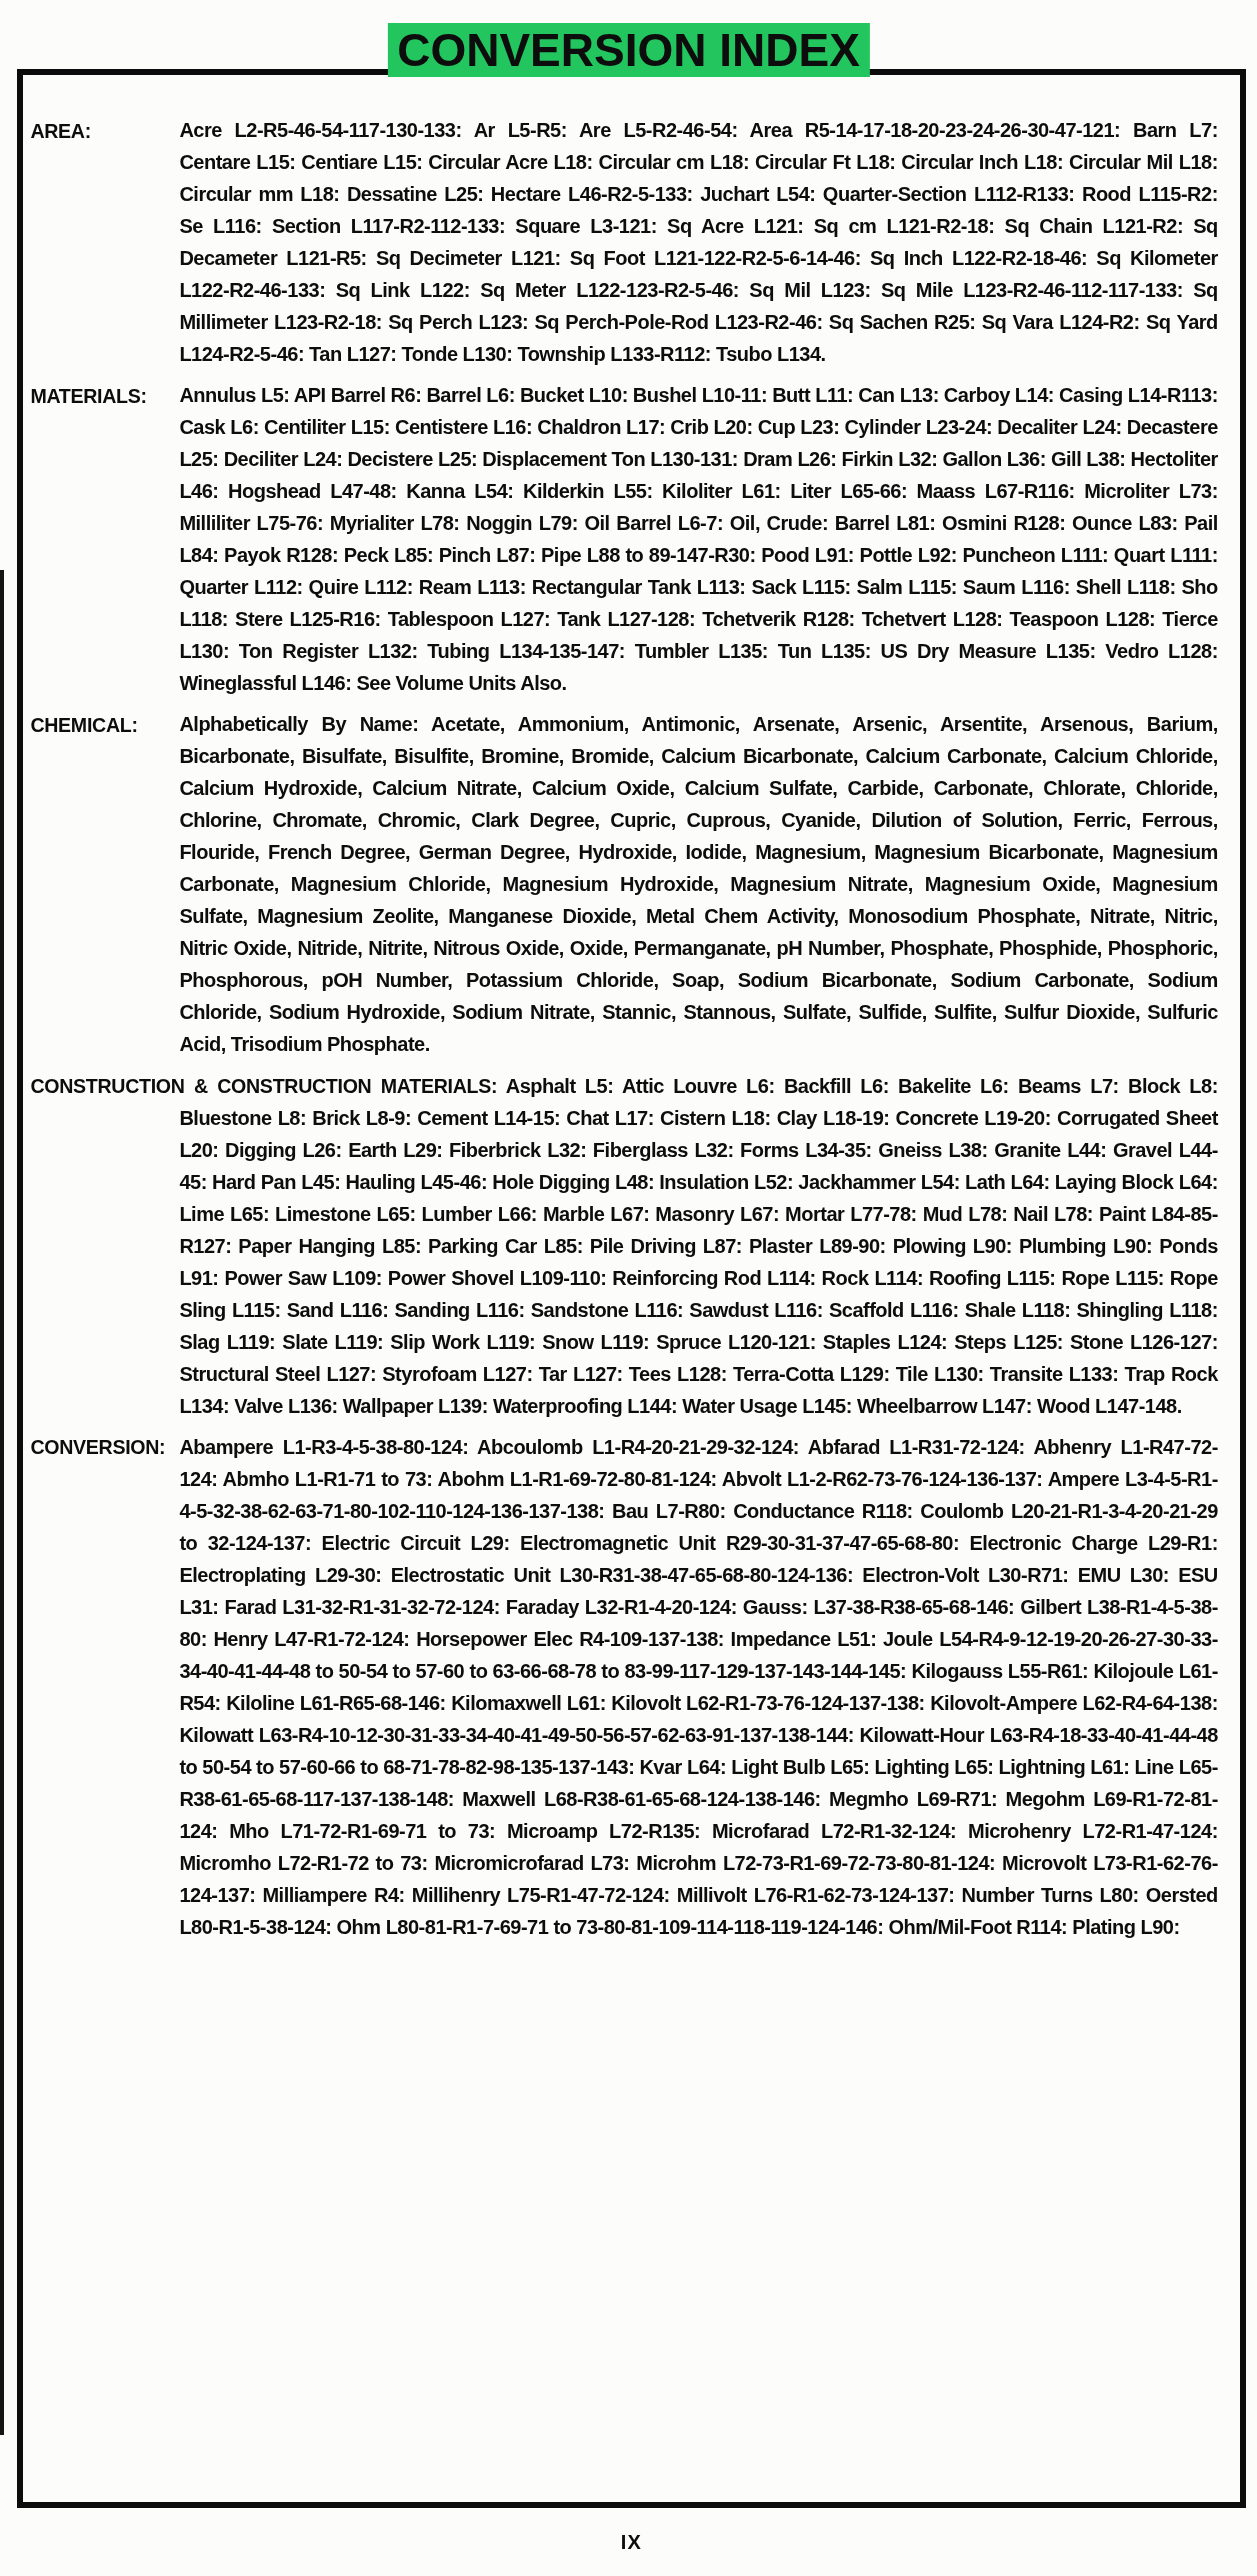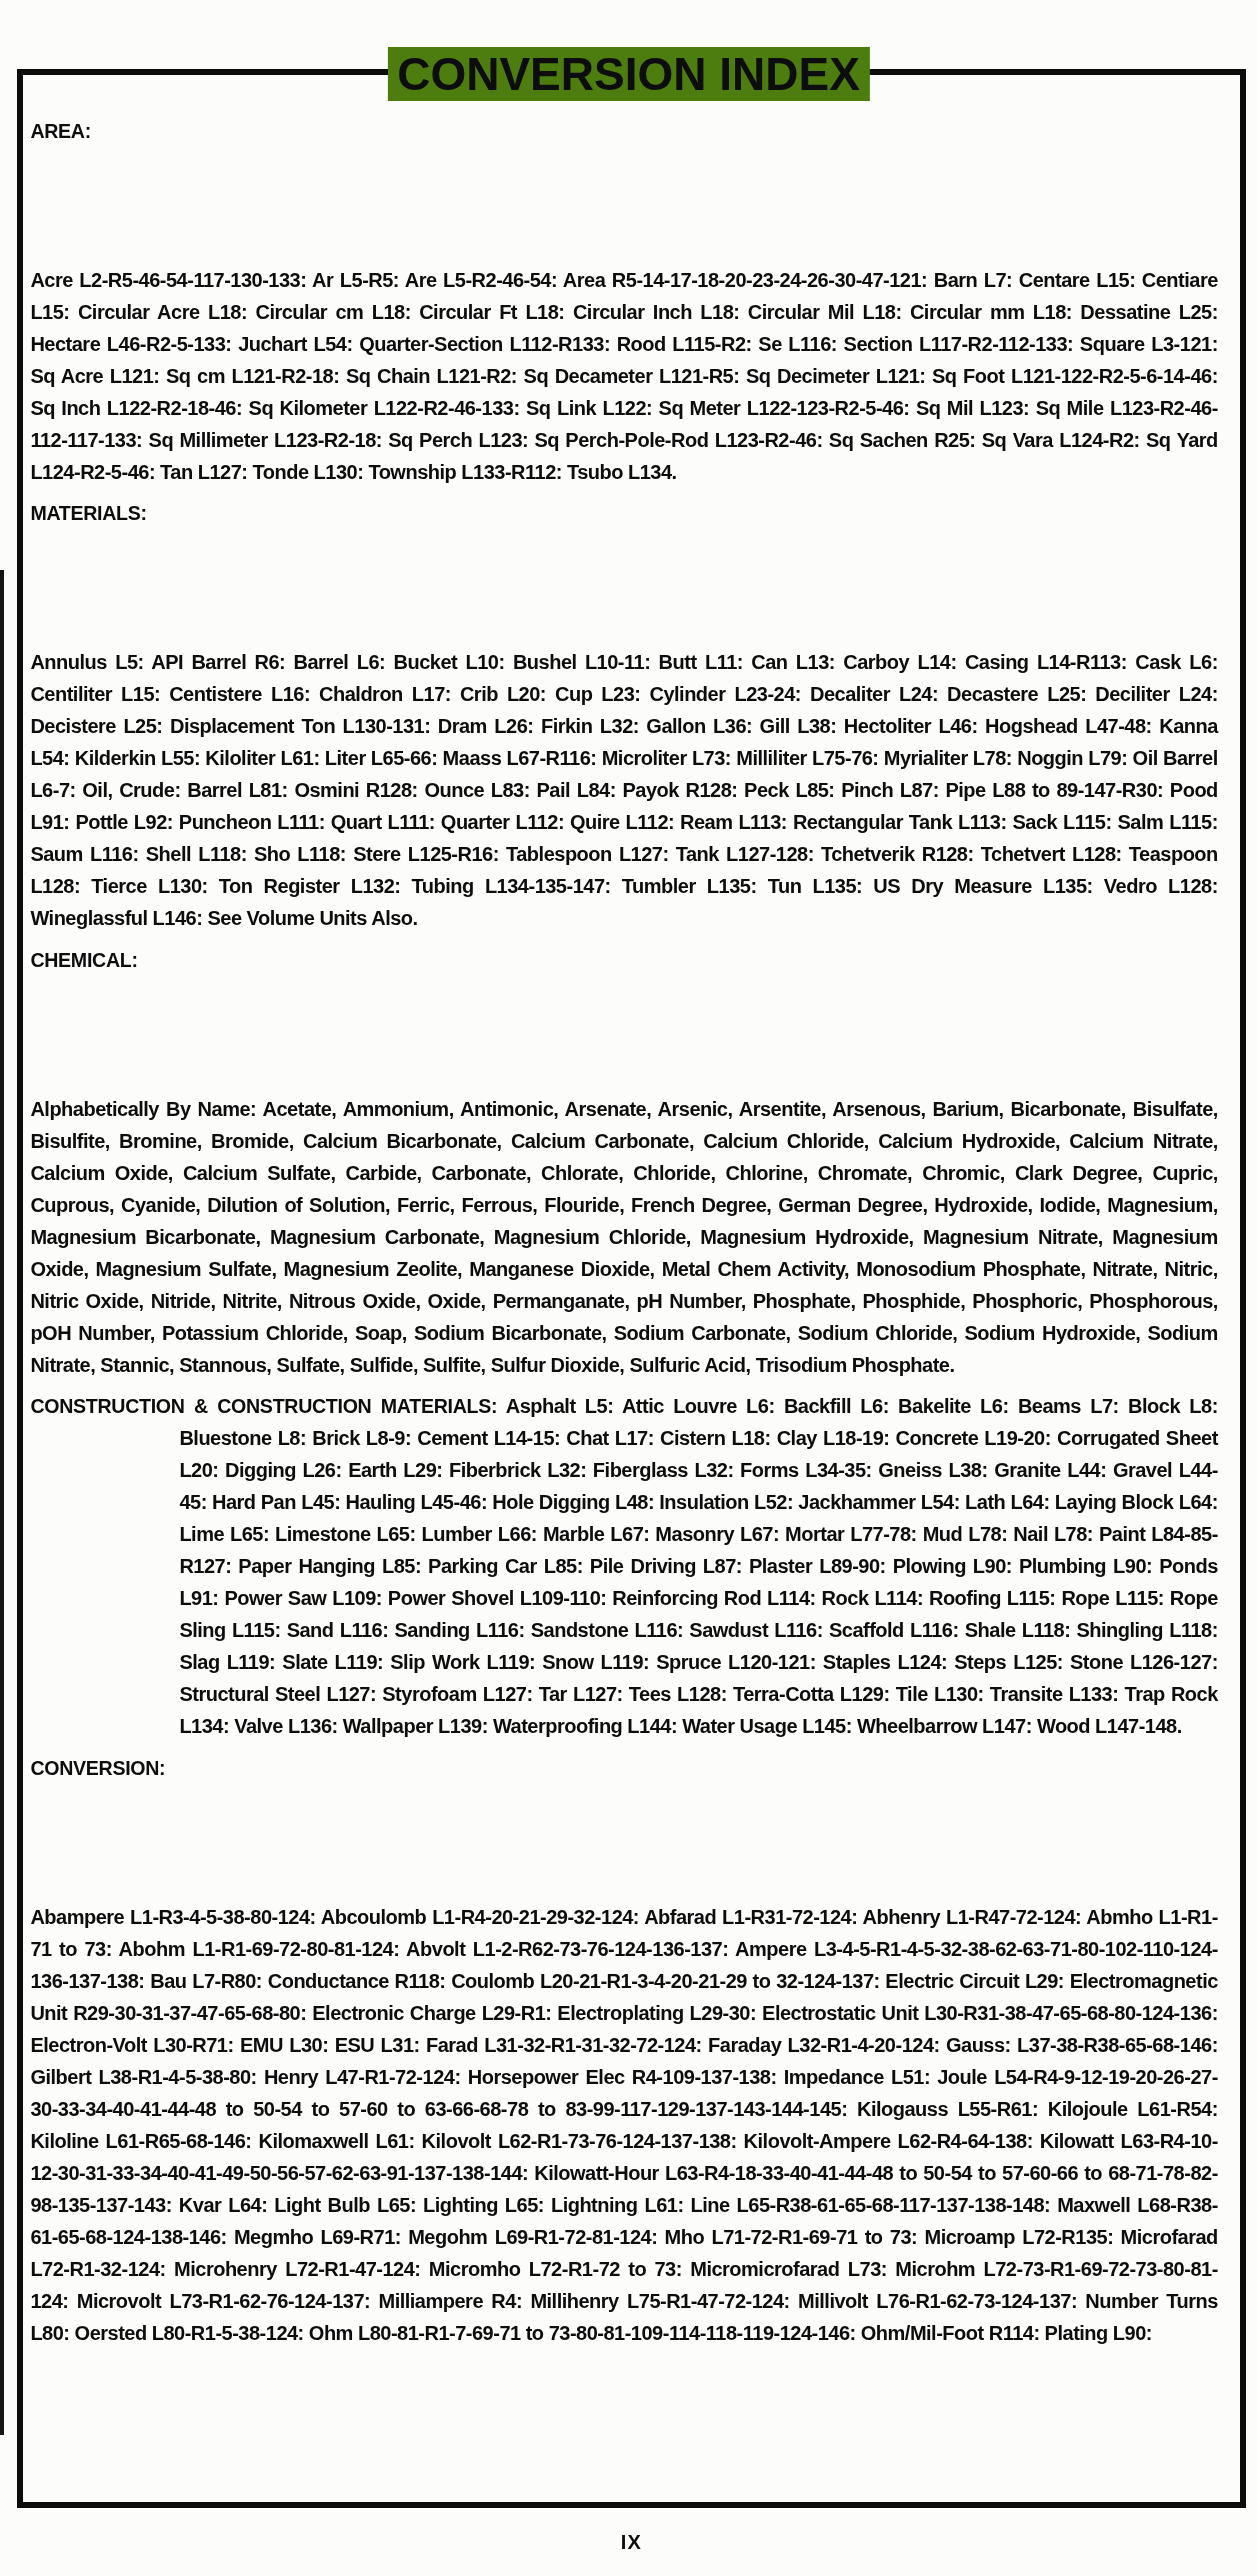--- a/index.html
+++ b/index.html
@@ -19,34 +19,32 @@
     border:6.1px solid #0c0c0c;
     padding:39px 21px 0 7.4px;
     overflow:hidden;
     background:transparent;
   }
   .page-title{
     position:absolute;
     top:23px;left:50%;
     transform:translateX(-50%);
     z-index:2;
-    background:#4d7c0f;
+    background:#22c55e;
     padding:0 9.8px;
     font-size:46px;
     line-height:54px;
     height:54px;
     font-weight:bold;
     letter-spacing:0px;
     white-space:nowrap;
-    margin-top:24px;
   }
   .section{
     display:flex;
     margin:0 0 9.2px 0;
-    flex-direction:column;
   }
   .section.inline{display:block;}
   .label{
     flex:0 0 149px;
     font-size:19.6px;
     font-weight:bold;
     letter-spacing:-0.3px;
     padding-top:0.6px;
     line-height:32px;
   }

